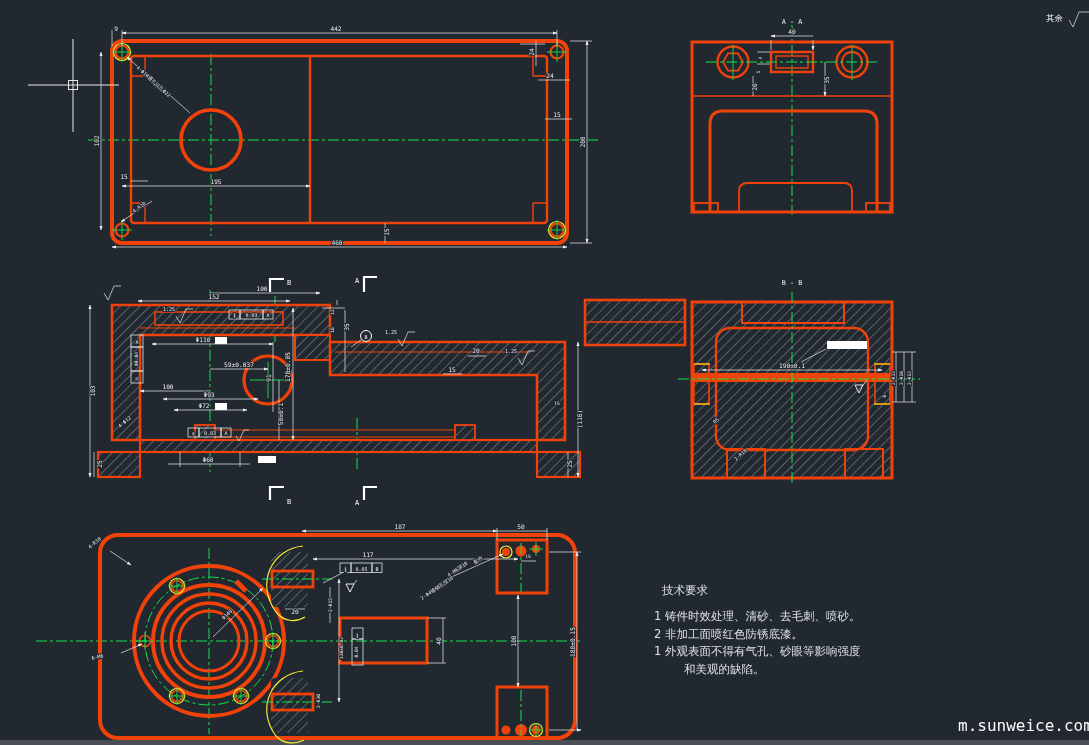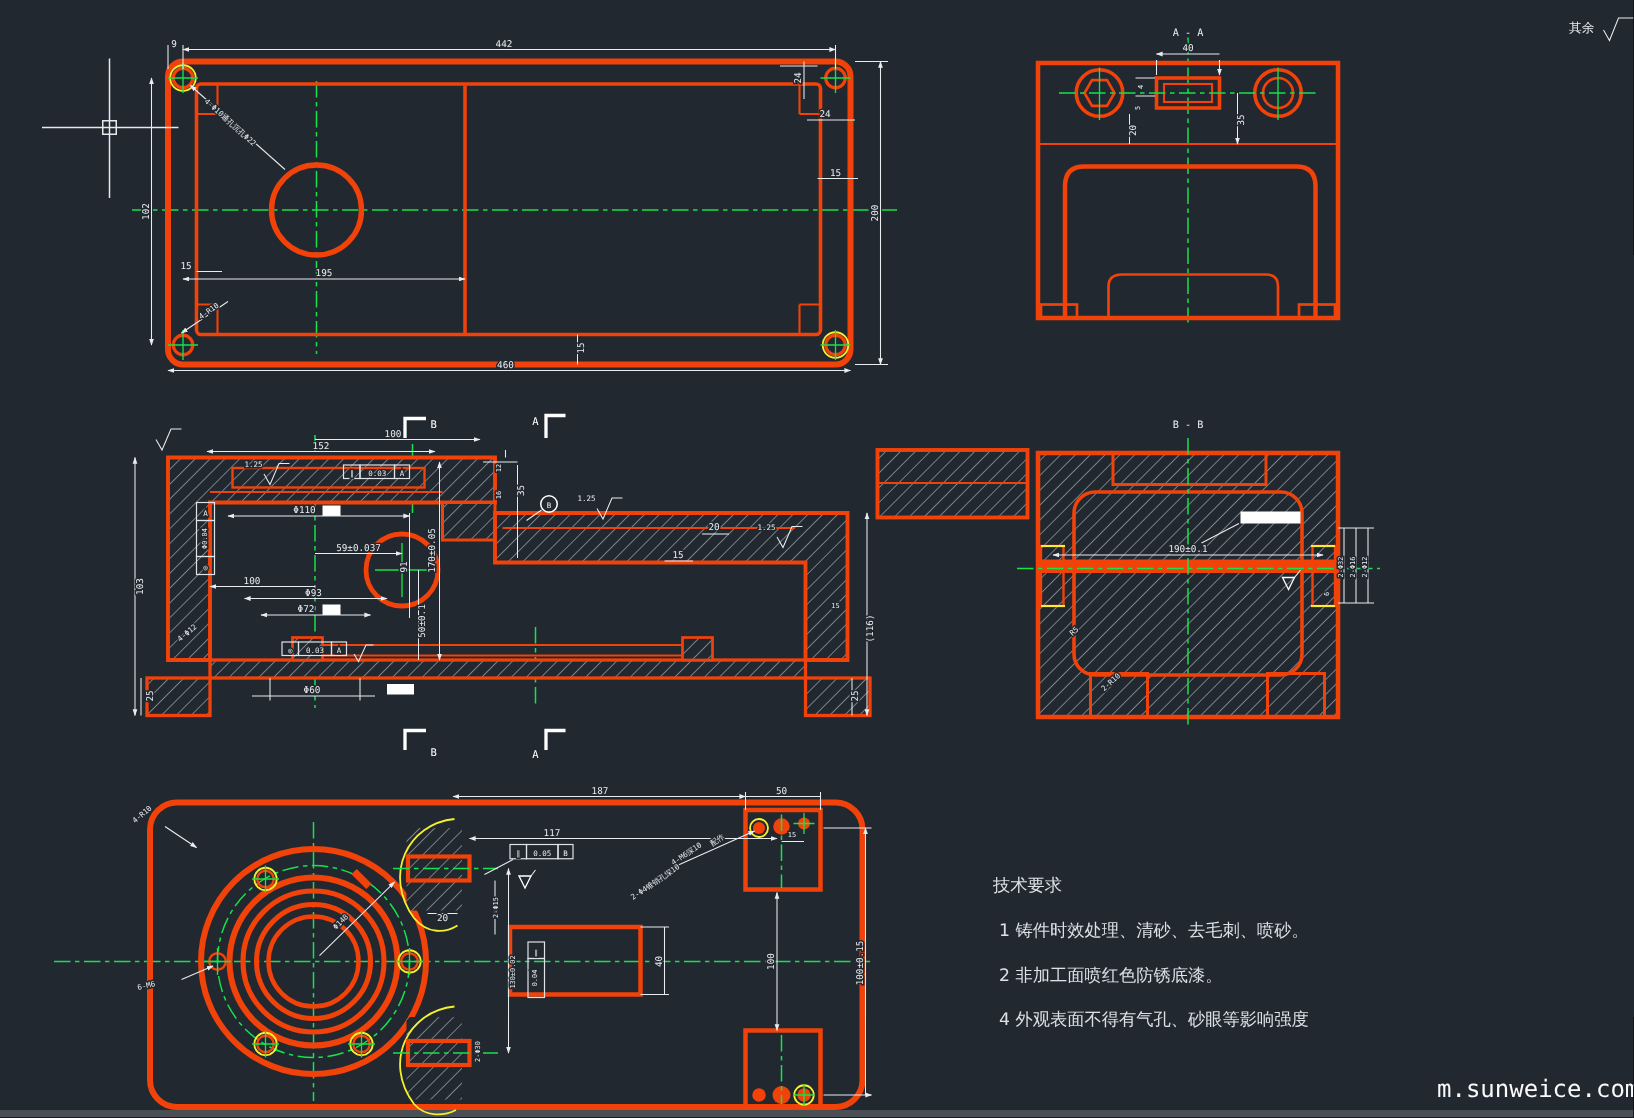--- a/index.html
+++ b/index.html
@@ -18,21 +18,21 @@
   .yl{stroke:var(--yel);stroke-width:1.2;fill:none;}
   .fr{stroke:#dfe3e8;stroke-width:.8;fill:none;}
   text{font-family:"DejaVu Sans Mono",monospace;font-size:6.2px;fill:var(--dim);
        paint-order:stroke;stroke:var(--bg);stroke-width:2px;}
   .tm{text-anchor:middle;}
   .s5{font-size:5px;} .s45{font-size:4.6px;} .mk{font-size:7px;fill:#fff;}
   .tt{font-size:6.8px;}
   #techreq{position:absolute;left:654px;top:582px;width:280px;color:#dde1e6;
            font-size:11.5px;line-height:1.55;}
   #techreq .title{margin:0 0 8px 8px;}
-  #techreq p{margin:12px;}
+  #techreq p{margin:0;}
   #techreq .indent{margin-left:30px;}
   #watermark{position:absolute;left:958px;top:716px;color:#fafafa;
              font-family:"DejaVu Sans Mono",monospace;font-size:16px;}
 </style>
 </head>
 <body>
 
 <div id="stage">
 <svg width="1089" height="745" viewBox="0 0 1089 745">
   <defs>
@@ -455,17 +455,18 @@
   <g>
     <path d="M28,85 H119 M73,39 V132" stroke="#e8e8e8" stroke-width="1" fill="none"></path>
     <rect x="68.5" y="80.5" width="9" height="9" fill="none" stroke="#e8e8e8" stroke-width="1"></rect>
   </g>
 </svg>
 
 <div id="techreq">
   <p class="title">技术要求</p>
   <p>1  铸件时效处理、清砂、去毛刺、喷砂。</p>
   <p>2  非加工面喷红色防锈底漆。</p>
-  <p>4  外观表面不得有气孔、砂眼等影响强度</p>
+  <p>1  外观表面不得有气孔、砂眼等影响强度</p>
+  <p class="indent">和美观的缺陷。</p>
 </div>
 
 <div id="watermark">m.sunweice.com</div>
 </div>
 
 </body></html>

